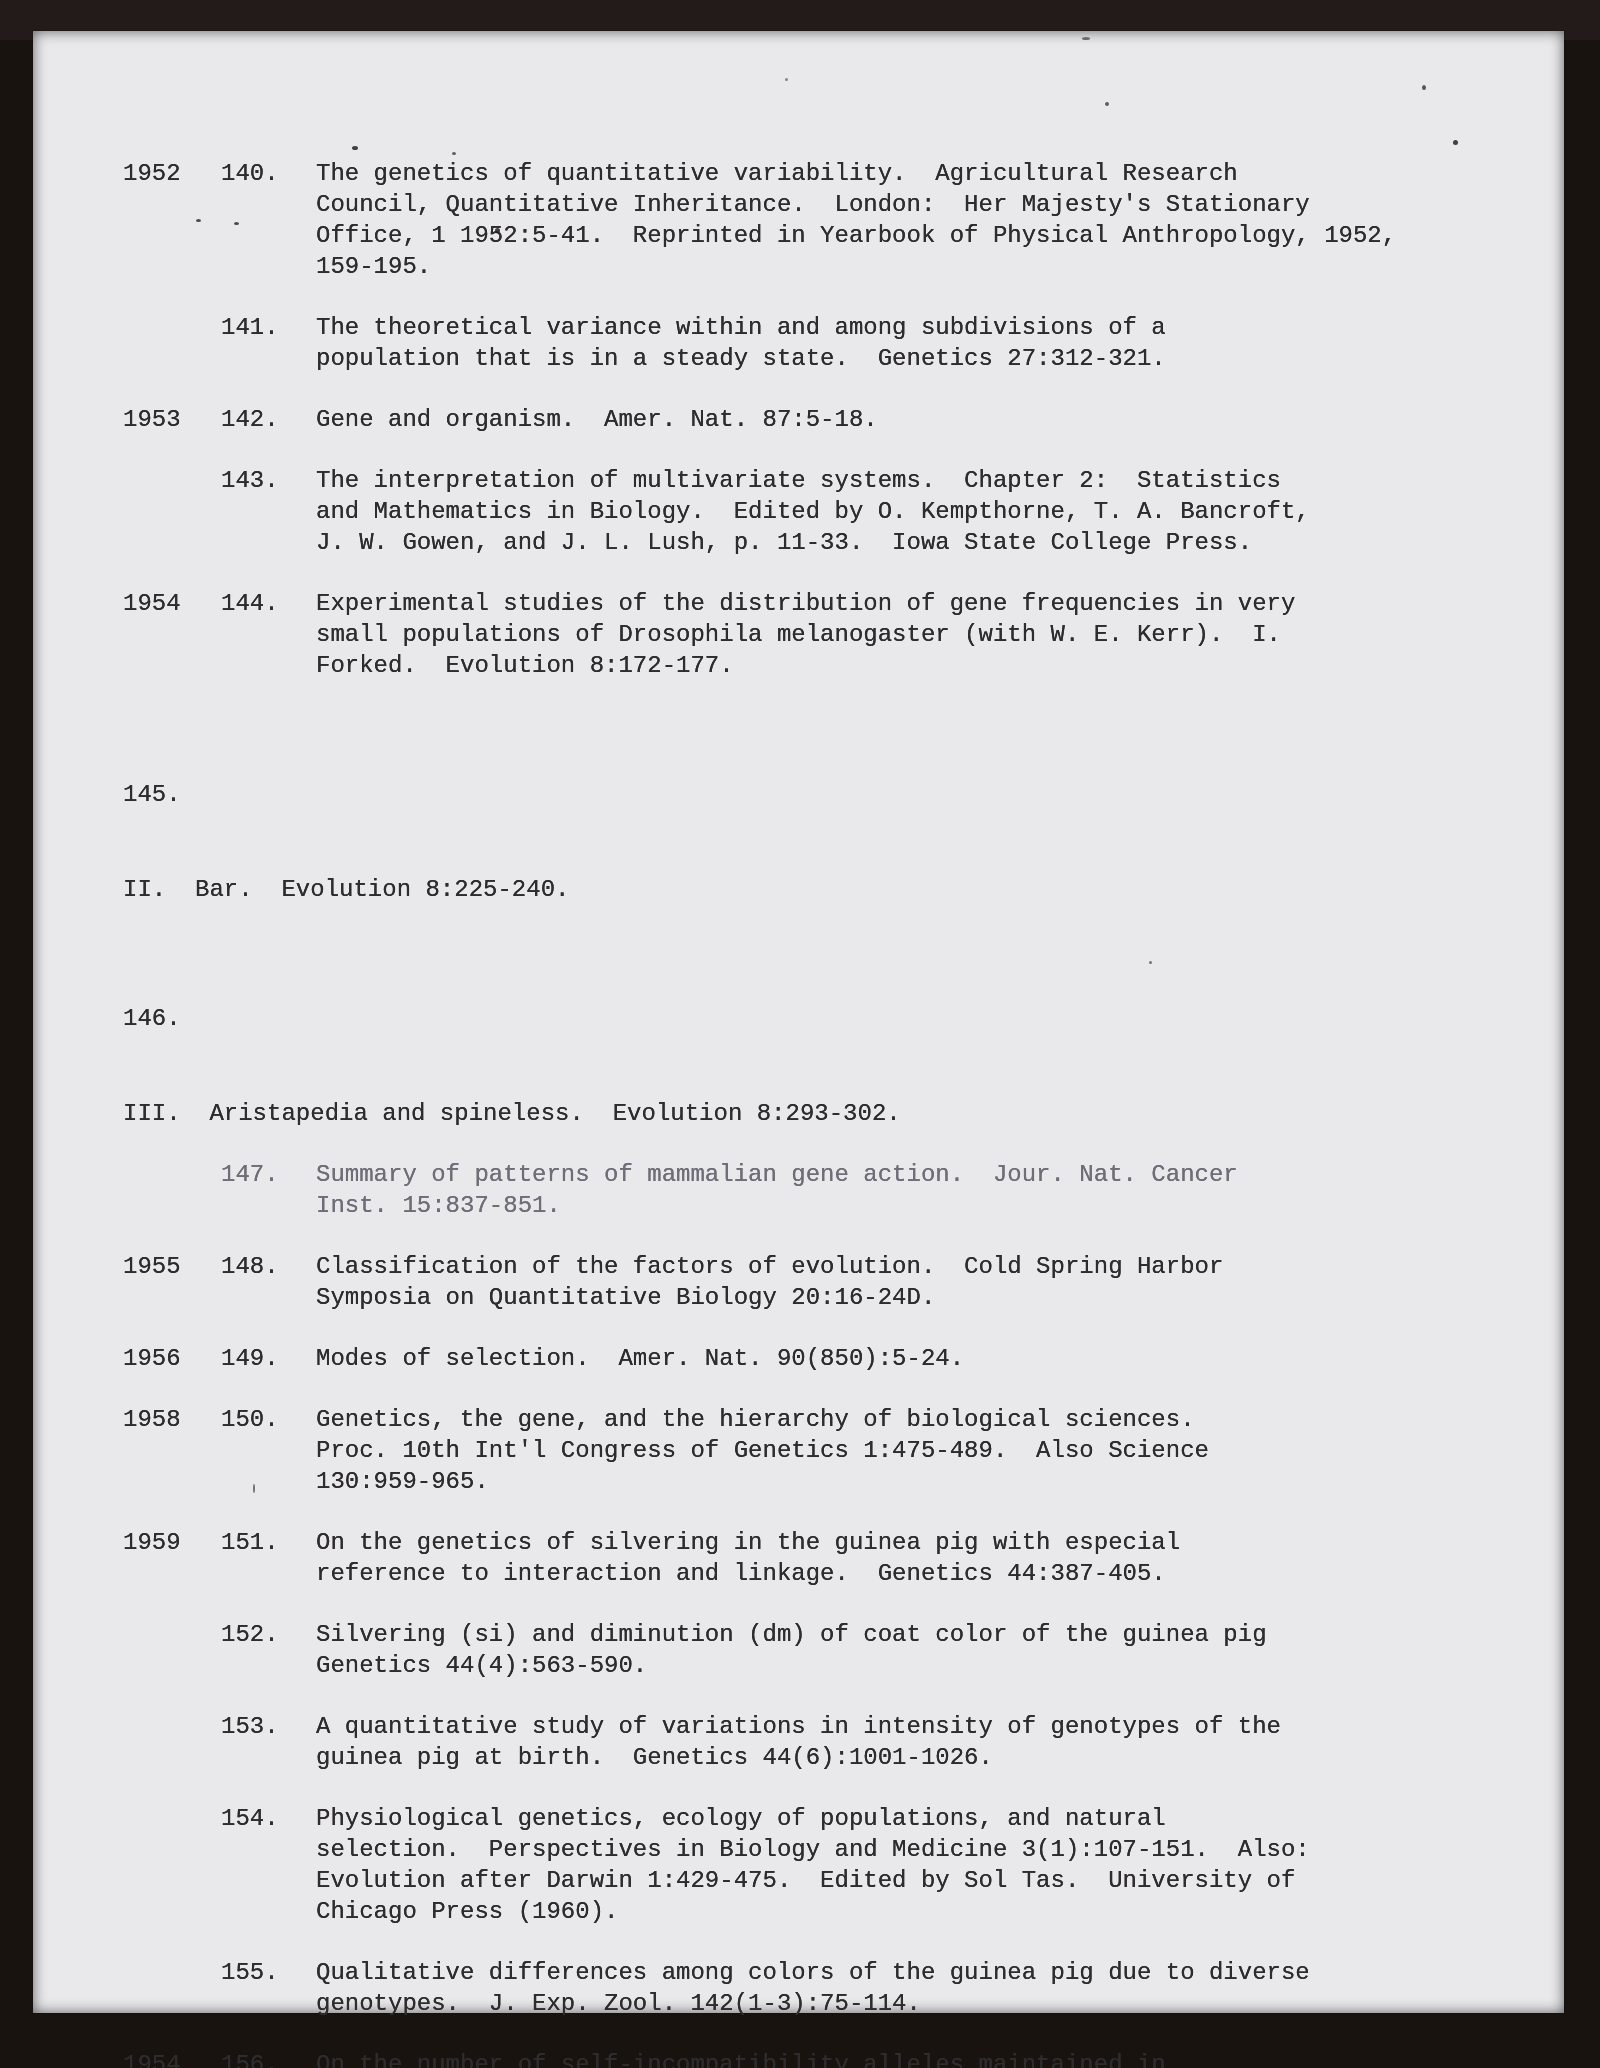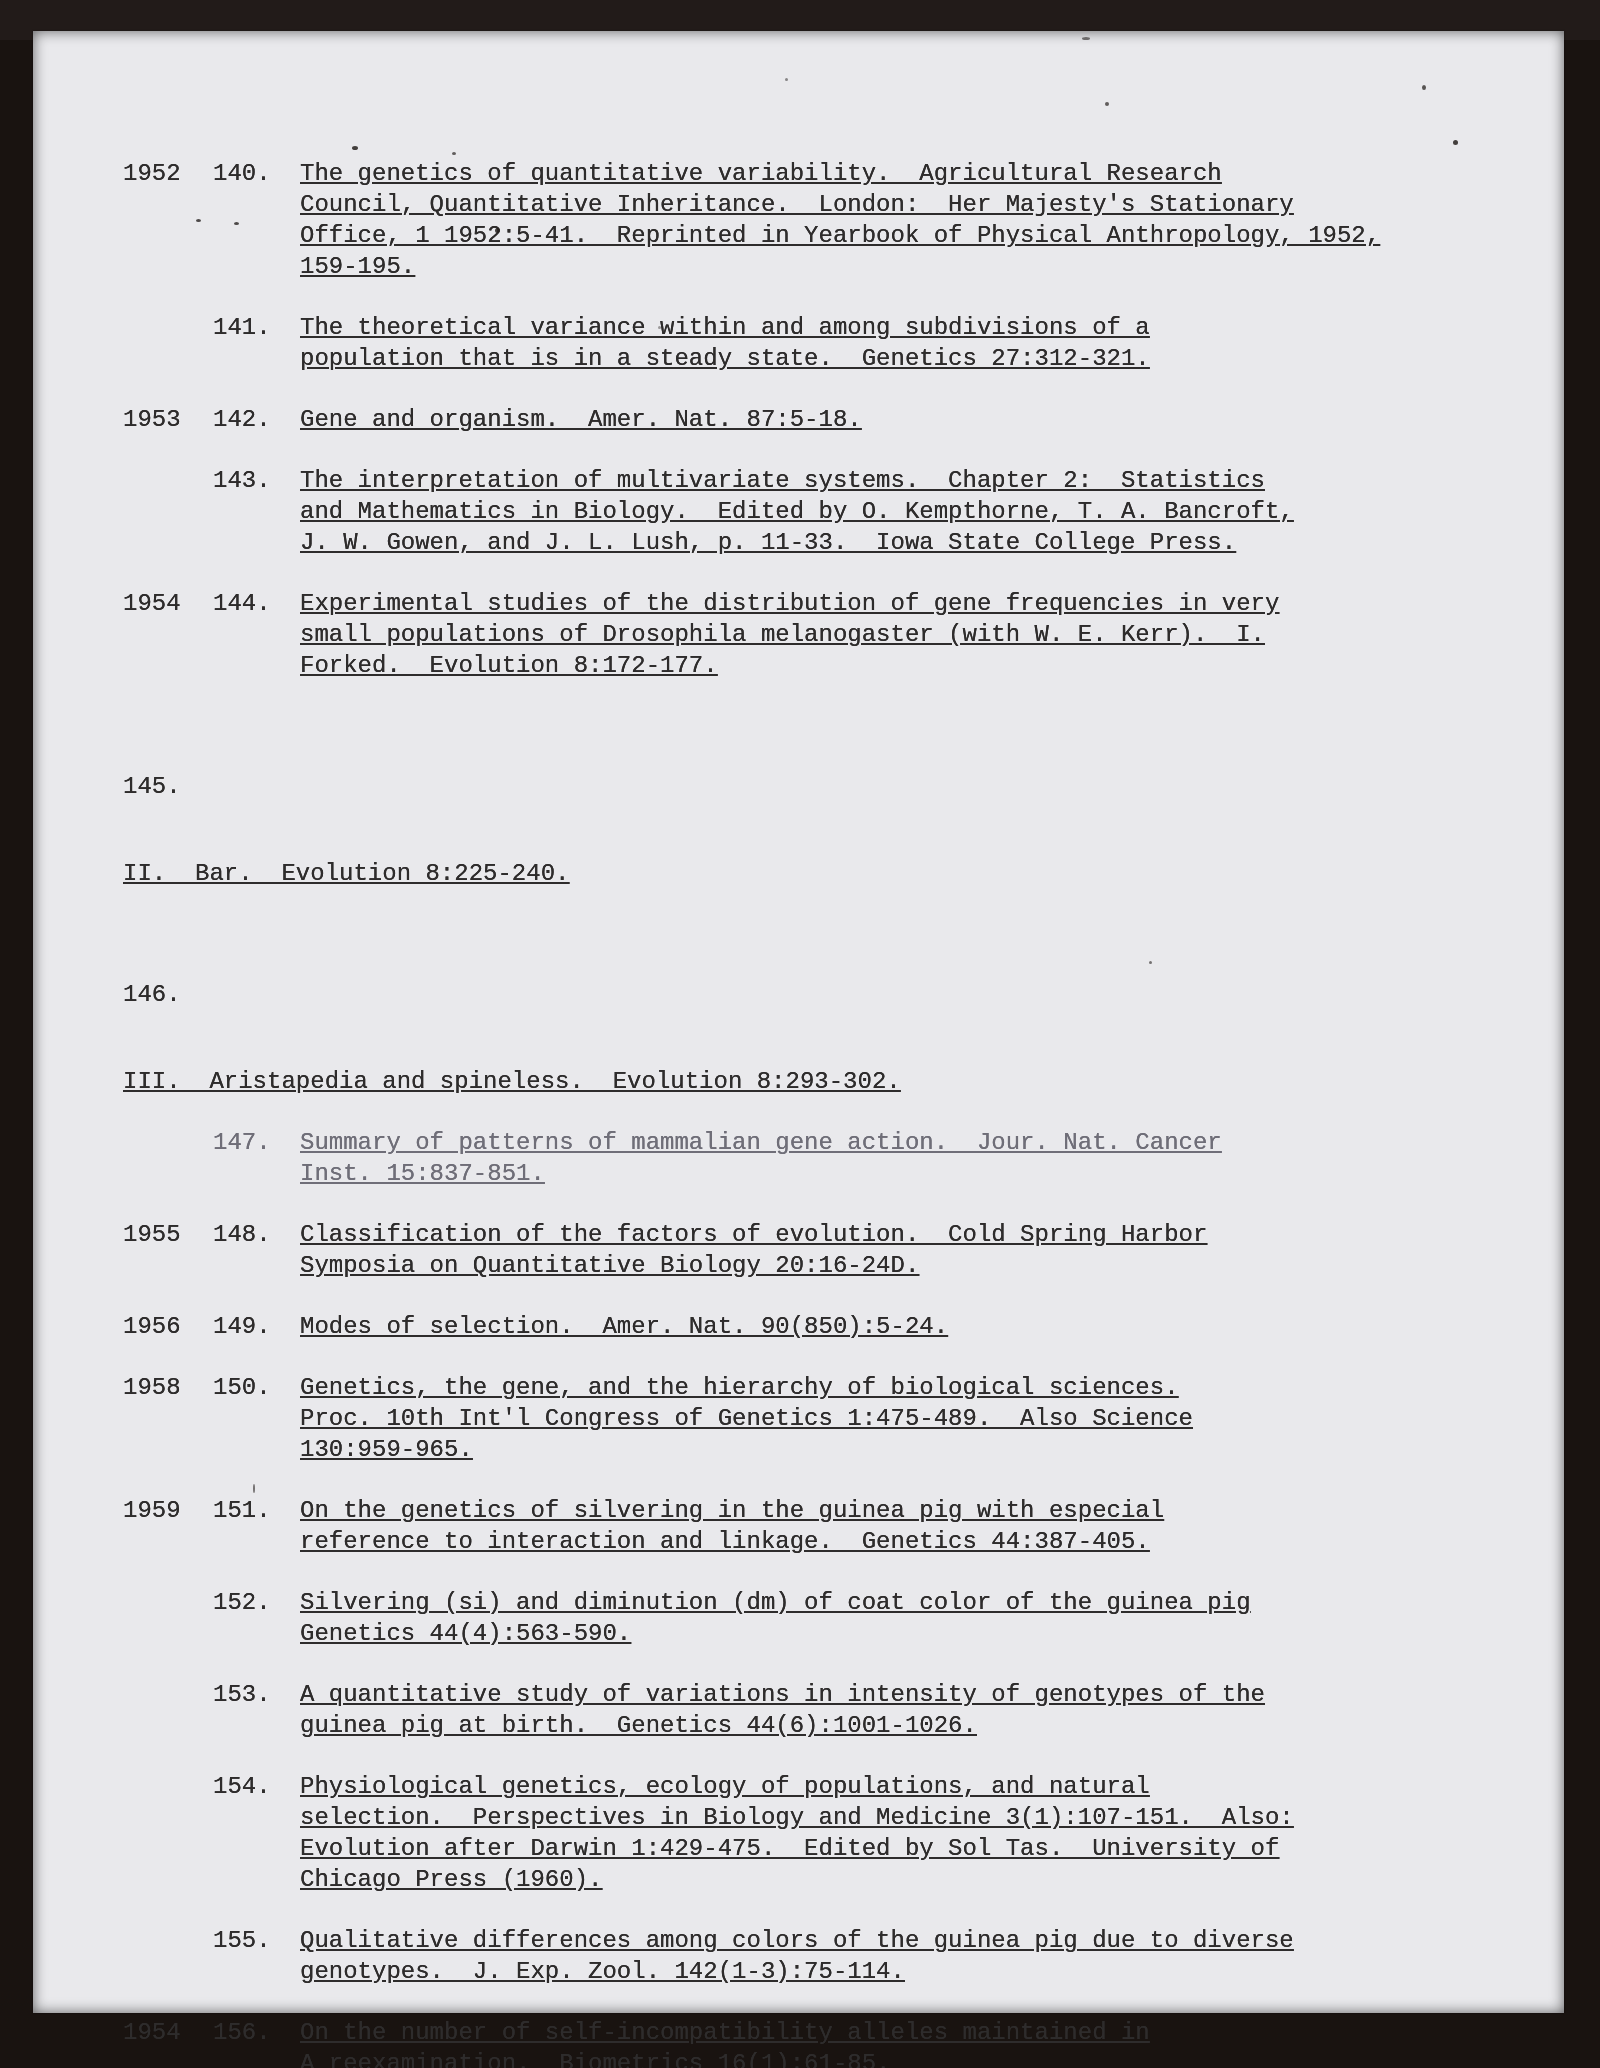--- a/index.html
+++ b/index.html
@@ -23,26 +23,26 @@
   .page{
     position:absolute;left:33px;top:31px;width:1531px;height:1982px;
     background:var(--page);
     box-shadow:0 0 14px rgba(0,0,0,.6) inset, 0 0 2px rgba(0,0,0,.35);
   }
   .entries{
     position:absolute;left:90px;top:127px;width:1420px;
     font-size:24px;line-height:31px;color:var(--ink);
     text-shadow:0 0 .5px currentColor;
   }
-  .entry{display:flex;margin-bottom:30px;}
+  .entry{display:flex;margin-bottom:30px;gap:8px;}
   .entry.tight{margin-top:-30px;flex-direction:column;}
   .entry.faded{color:var(--faded);justify-content:space-between;}
   .year{width:90px;flex:0 0 90px;white-space:pre;}
   .num{width:87px;flex:0 0 87px;white-space:pre;}
-  .text{flex:1 1 auto;text-decoration:underline;}
+  .text{flex:1 1 auto;}
   .line{white-space:pre;}
   .speck{position:absolute;background:#26211f;border-radius:50%;}
 </style>
 </head>
 <body>
 
 <div class="scan-edge"></div>
 
 <div class="page">
   <div class="entries">

